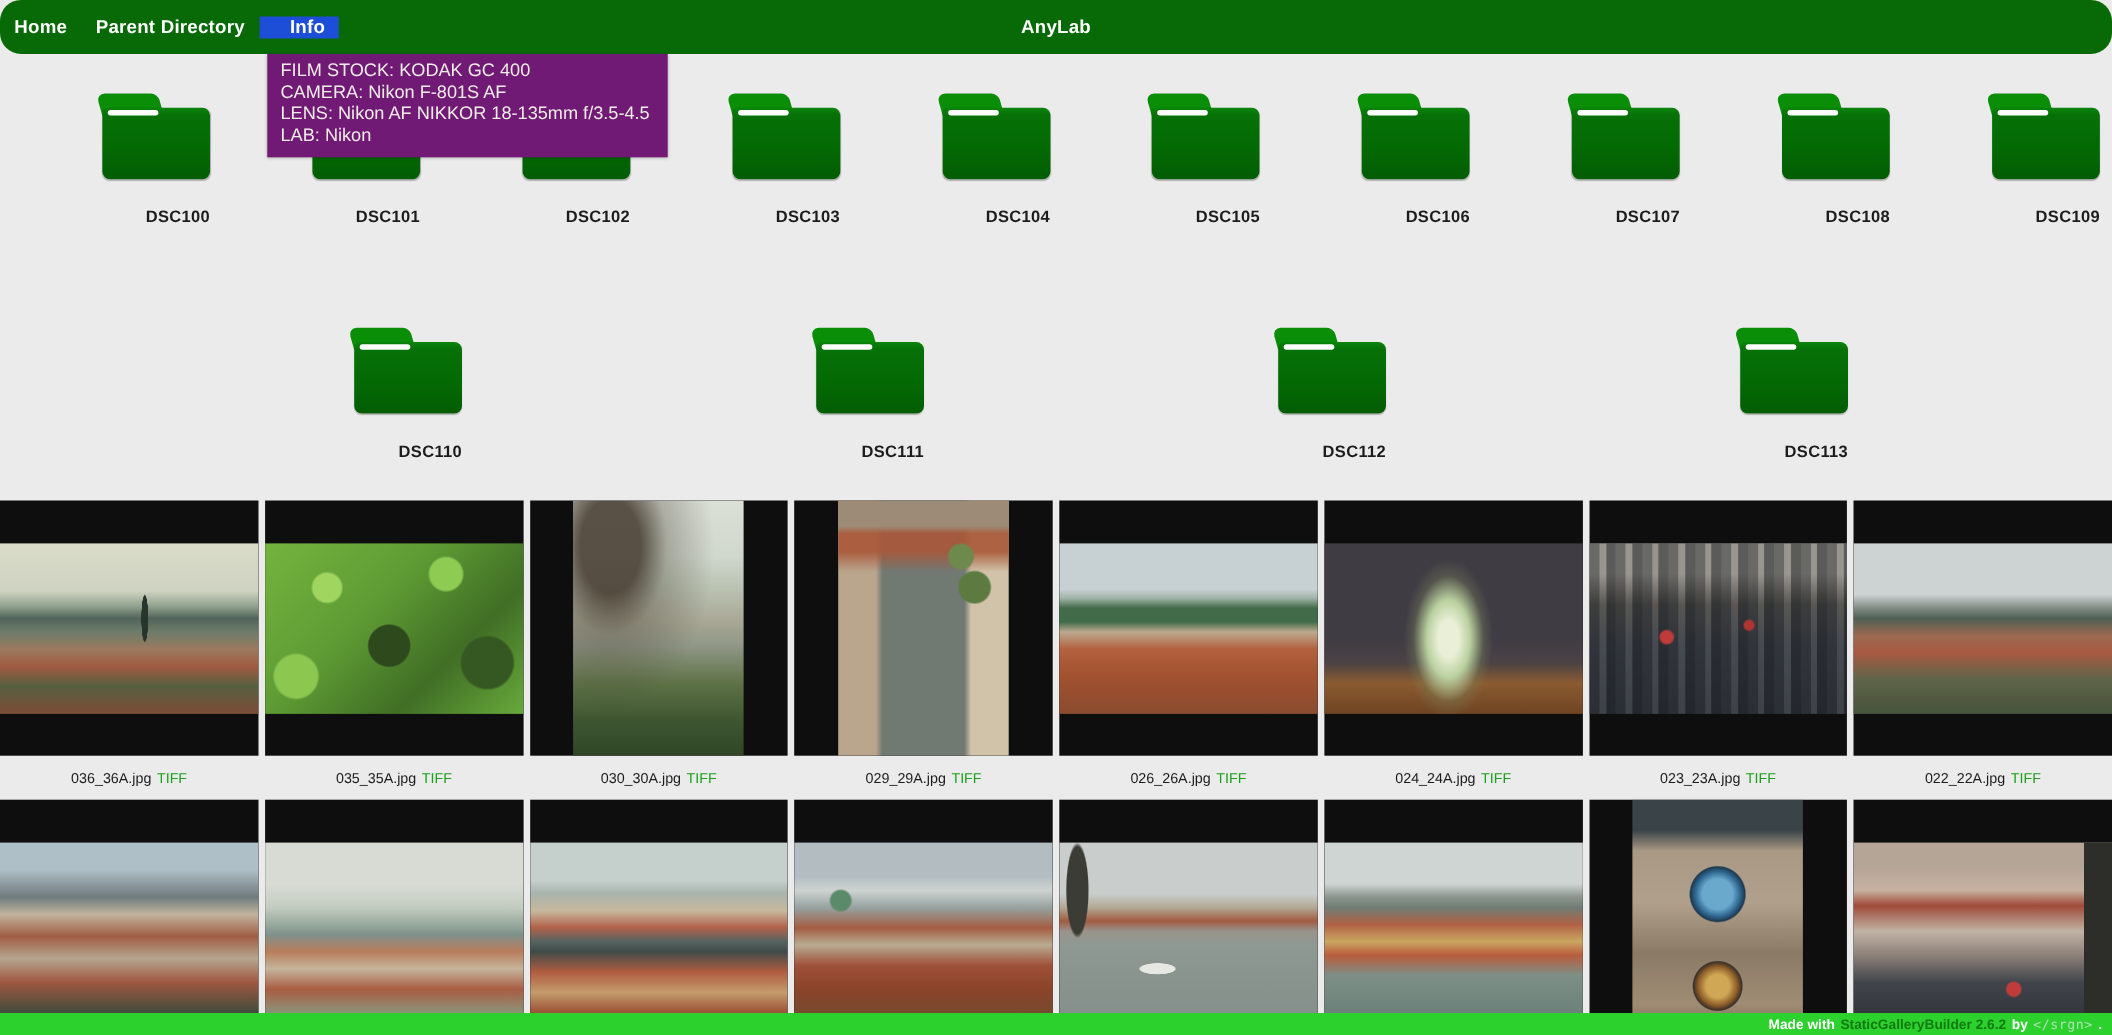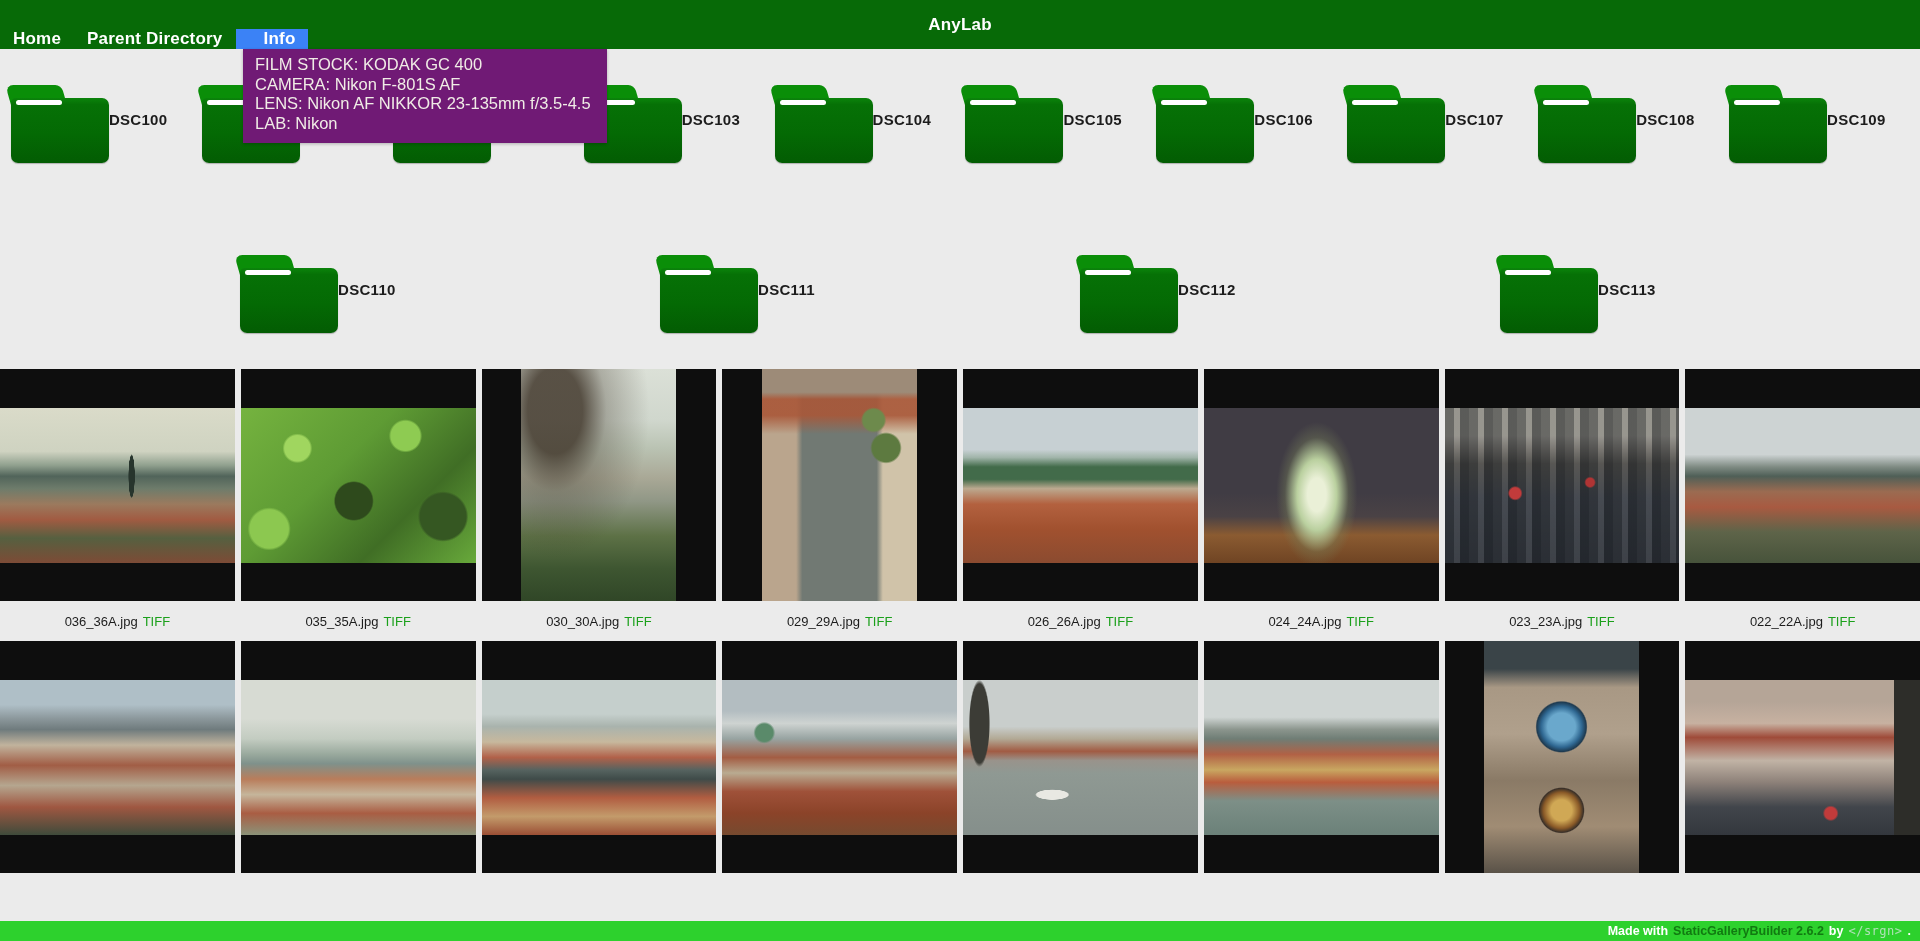--- a/index.html
+++ b/index.html
@@ -1,34 +1,34 @@
 <!DOCTYPE html>
 <html><head>
 <meta charset="utf-8">
 <style>
   html,body{margin:0;padding:0;width:1920px;height:941px;overflow:hidden;
     background:#ebebeb;font-family:"Liberation Sans",sans-serif;}
 
   
-  .navbar{position:relative;height:49px;background:#076a07;display:flex;align-items:flex-end;z-index:30;}
+  .navbar{position:relative;height:49px;background:#076a07;display:flex;align-items:center;z-index:30;border-radius:19px;}
   .nav-link{display:flex;align-items:center;padding:0 13px;color:#fff;font-size:17px;font-weight:700;
     letter-spacing:.2px;text-decoration:none;cursor:pointer;}
-  .nav-link.active{background:#3b82f6;padding-left:28px;}
+  .nav-link.active{background:#1d4ed8;padding-left:28px;}
   .nav-title{position:absolute;left:50%;top:0;transform:translateX(-50%);height:49px;display:flex;
     align-items:center;color:#fff;font-size:17px;font-weight:700;letter-spacing:.2px;}
 
   
   .tooltip{position:absolute;left:243px;top:49px;z-index:40;background:#701a75;color:#f0ece6;
     padding:6px 16px 10px 12px;font-size:16.5px;line-height:19.5px;white-space:nowrap;
     box-shadow:0 1px 3px rgba(0,0,0,.25);}
 
   
   .folders{display:flex;flex-wrap:wrap;justify-content:space-evenly;align-items:flex-start;
     padding-top:36px;row-gap:92px;margin-bottom:36px;}
-  .folder-item{width:180px;display:flex;flex-direction:row;align-items:flex-start;cursor:pointer;}
+  .folder-item{width:180px;display:flex;flex-direction:column;align-items:flex-end;cursor:pointer;}
   .folder-icon{position:relative;width:98px;height:78px;}
   .f-tab{position:absolute;top:0;left:0;width:56px;height:20px;background:#0a8e08;
     border-radius:8px 6px 0 0;transform:skewX(16deg);transform-origin:0 100%;}
   .f-body{position:absolute;top:13px;left:0;right:0;bottom:0;border-radius:5px 7px 7px 7px;
     background:linear-gradient(180deg,#0b840b 0,#067106 10%,#046a04 55%,#035c03 100%);
     box-shadow:0 1px 1px rgba(0,0,0,.25);}
   .f-stripe{position:absolute;top:15px;left:5px;width:46px;height:5px;background:#fff;border-radius:3px;z-index:2;}
   .folder-label{margin-top:26px;font-size:15px;font-weight:700;letter-spacing:.3px;color:#1c1c1c;}
 
   
@@ -111,21 +111,21 @@
 <nav class="navbar">
   <a class="nav-link">Home</a>
   <a class="nav-link">Parent Directory</a>
   <a class="nav-link active">Info</a>
   <div class="nav-title">AnyLab</div>
 </nav>
 
 <div class="tooltip">
   <div>FILM STOCK: KODAK GC 400</div>
   <div>CAMERA: Nikon F-801S AF</div>
-  <div>LENS: Nikon AF NIKKOR 23-135mm f/3.5-4.5</div>
+  <div>LENS: Nikon AF NIKKOR 18-135mm f/3.5-4.5</div>
   <div>LAB: Nikon</div>
 </div>
 
 <section class="folders" id="folders">
   <div class="folder-item">
     <div class="folder-icon">
       <div class="f-tab"></div>
       <div class="f-body"></div>
       <div class="f-stripe"></div>
     </div>

